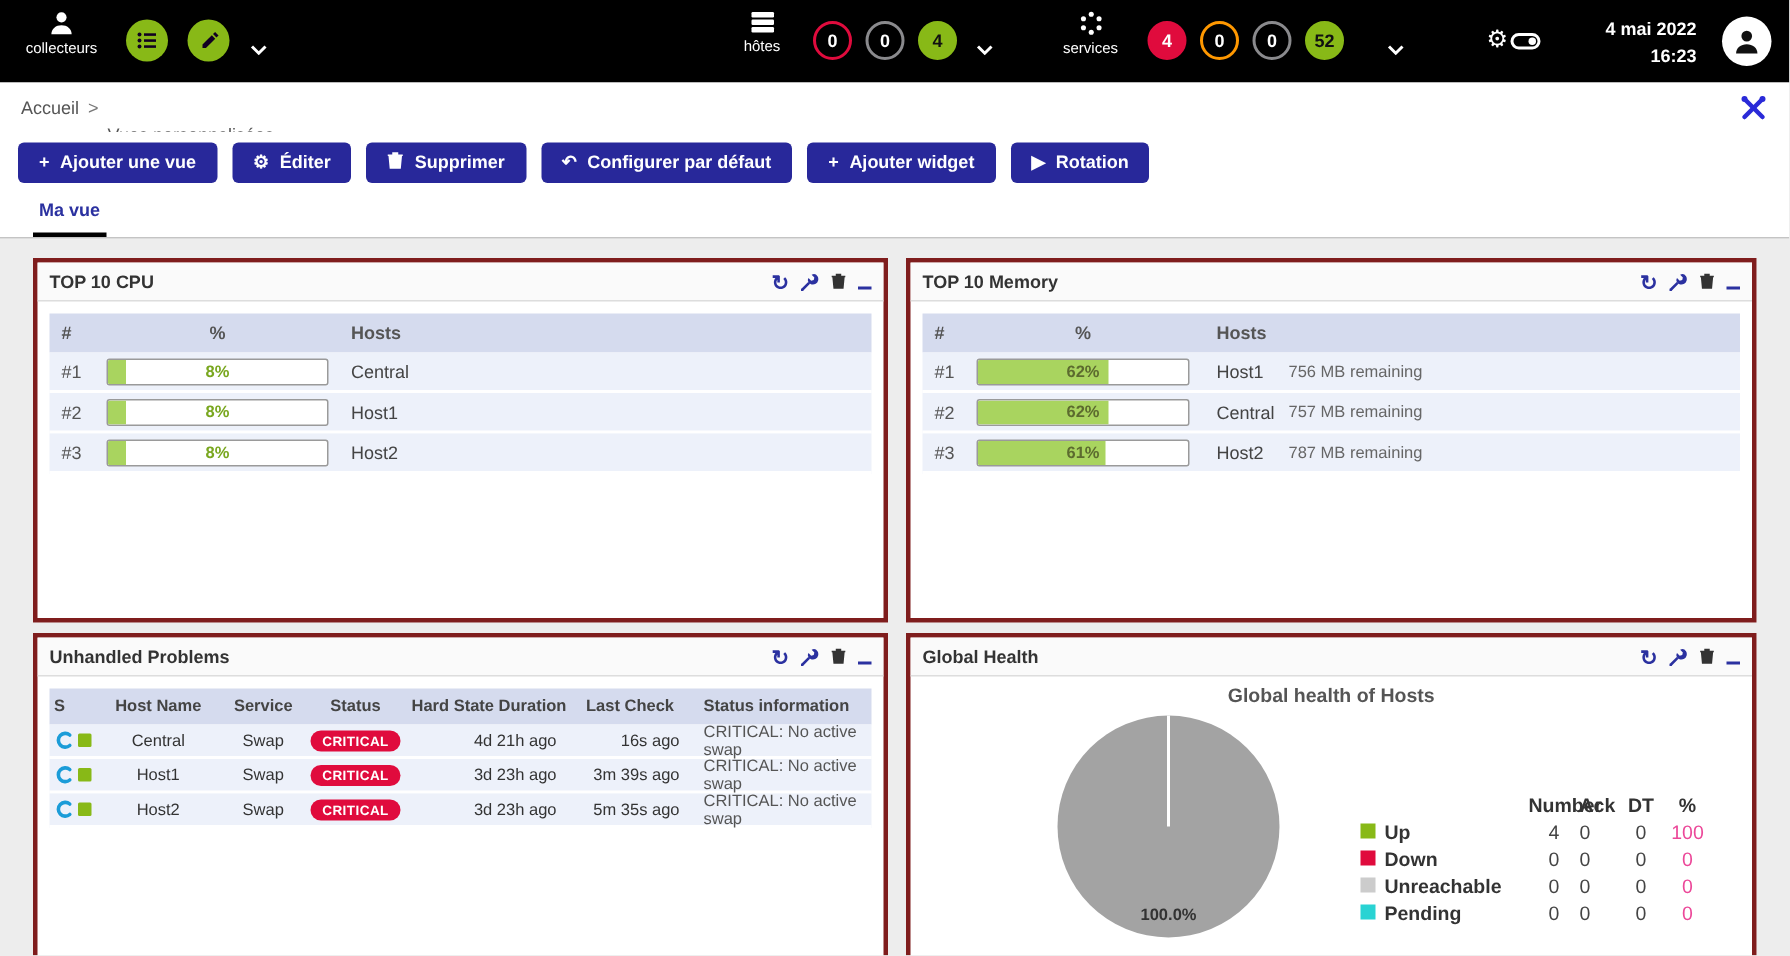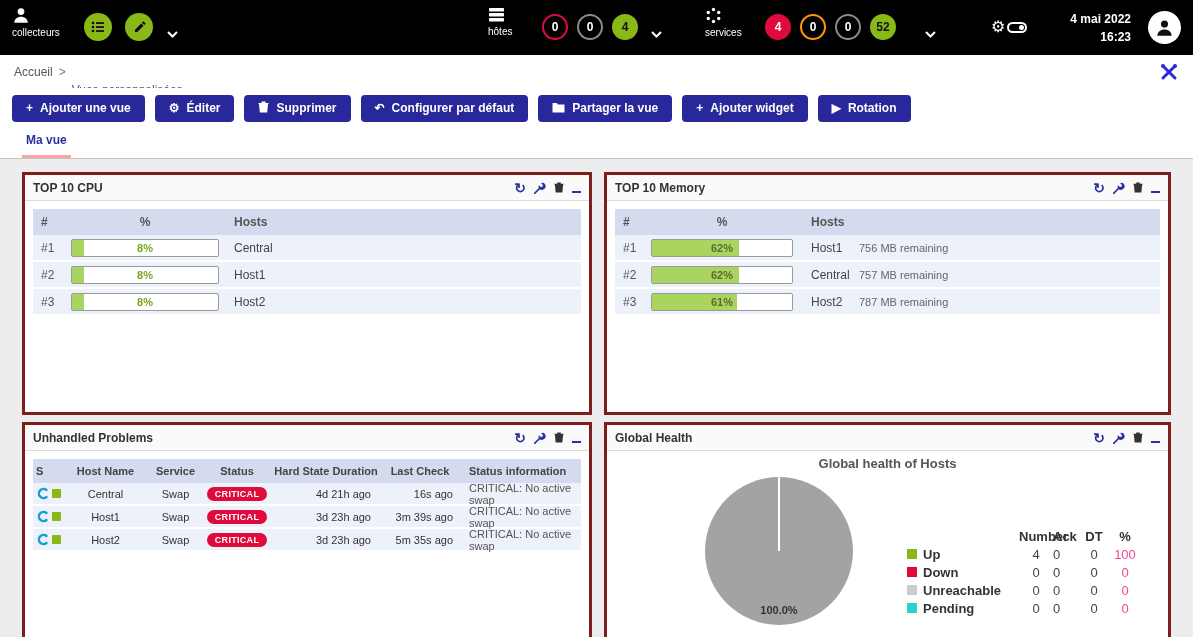--- a/index.html
+++ b/index.html
@@ -2,21 +2,21 @@
 <html><head>
 <meta charset="utf-8">
 <style>
   * { margin:0; padding:0; box-sizing:border-box; }
   body { font-family:"Liberation Sans", sans-serif; background:#ededed; }
   .screen { position:relative; width:1193px; height:637px; background:#ededed; overflow:hidden; }
 
   
   .topbar { position:absolute; top:0; left:0; width:100%; height:55px; background:#000; }
   .tb-group { position:absolute; top:0; height:55px; }
-  .tb-stack { display:flex; flex-direction:column; align-items:flex-start; cursor:pointer; padding-top:7px; }
+  .tb-stack { display:flex; flex-direction:column; align-items:center; cursor:pointer; padding-top:7px; }
   .tb-label { color:#fff; font-size:10px; margin-top:3px; }
   .green-circle { position:absolute; width:28px; height:28px; border-radius:50%; background:#88b917; border:none; display:flex; align-items:center; justify-content:center; cursor:pointer; }
   .chev { position:absolute; cursor:pointer; }
   .badges { position:absolute; top:14px; display:flex; gap:9px; align-items:center; }
   .badge { box-sizing:border-box; min-width:26px; height:26px; border-radius:13px; border:2px solid; display:flex; align-items:center; justify-content:center; font-size:12px; font-weight:bold; color:#fff; background:transparent; padding:0 3px; }
   .badge.red-outline { border-color:#e00b3d; }
   .badge.gray-outline { border-color:#8a8a8d; }
   .badge.orange-outline { border-color:#ff9800; }
   .badge.green-fill { background:#88b917; border-color:#88b917; color:#111; }
   .badge.red-fill { background:#e00b3d; border-color:#e00b3d; }
@@ -35,21 +35,21 @@
   .crumb-sep { font-size:12px; color:#777; margin:0 6px; }
   .tools-right { margin-left:auto; cursor:pointer; display:flex; }
 
   
   .toolbar { position:absolute; top:88px; left:0; width:100%; height:40px; background:#fff; display:flex; align-items:center; gap:10px; padding:0 12px; }
   .btn { background:#28289a; color:#fff; border:none; border-radius:4px; height:27px; padding:0 14px; font-size:12px; font-weight:bold; font-family:"Liberation Sans",sans-serif; display:flex; align-items:center; gap:7px; cursor:pointer; }
   .btn .bicon { font-size:12px; font-weight:bold; line-height:12px; }
 
   
   .tabrow { position:absolute; top:128px; left:0; width:100%; height:31px; background:#fff; border-bottom:1px solid #c4c4c4; padding:0 22px; display:flex; align-items:flex-end; }
-  .tab { font-size:12px; font-weight:bold; color:#2b31a0; padding:0 4px 8px; border-bottom:3px solid #fca5a5; cursor:pointer; }
+  .tab { font-size:12px; font-weight:bold; color:#2b31a0; padding:0 4px 8px; border-bottom:3px solid #000000; cursor:pointer; }
 
   
   .content { position:absolute; top:159px; left:0; width:100%; height:478px; overflow:hidden; padding:13px 22px 0; display:grid; grid-template-columns:570px 567px; grid-template-rows:243px 243px; column-gap:12px; row-gap:7px; }
   .widget { background:#fff; border:3px solid #7f1d1d; overflow:hidden; }
   .widget-header { height:26px; background:#fafafa; border-bottom:1px solid #ddd; display:flex; align-items:center; padding:0 8px; }
   .widget-title { font-size:12px; font-weight:bold; color:#333; }
   .widget-actions { margin-left:auto; display:flex; align-items:center; gap:8px; }
   .wa { cursor:pointer; display:flex; align-items:center; }
   .refresh-glyph { color:#2b31a0; font-size:14px; font-weight:bold; line-height:14px; }
   .min-bar { width:9px; height:2px; background:#2b31a0; margin-top:8px; }
@@ -242,26 +242,20 @@
       <span class="bicon"><svg width="11" height="12" viewBox="0 0 11 12">
             <path d="M1 3h9l-.8 8.5H1.8z M3.5 0.5h4V2h3v1H0.5V2h3z" fill="#fff"></path>
           </svg></span>
       <span>Supprimer</span>
     </button>
     <button class="btn">
       <span class="bicon">↶</span>
       <span>Configurer par défaut</span>
     </button>
     <button class="btn">
-      <span class="bicon"><svg width="13" height="11" viewBox="0 0 13 11">
-            <path d="M0.5 1h4.2l1.2 1.6h6.6V10.5H0.5z" fill="#fff"></path>
-          </svg></span>
-      <span>Partager la vue</span>
-    </button>
-    <button class="btn">
       <span class="bicon">+</span>
       <span>Ajouter widget</span>
     </button>
     <button class="btn">
       <span class="bicon">▶</span>
       <span>Rotation</span>
     </button>
   </div>
 
   <div class="tabrow">

